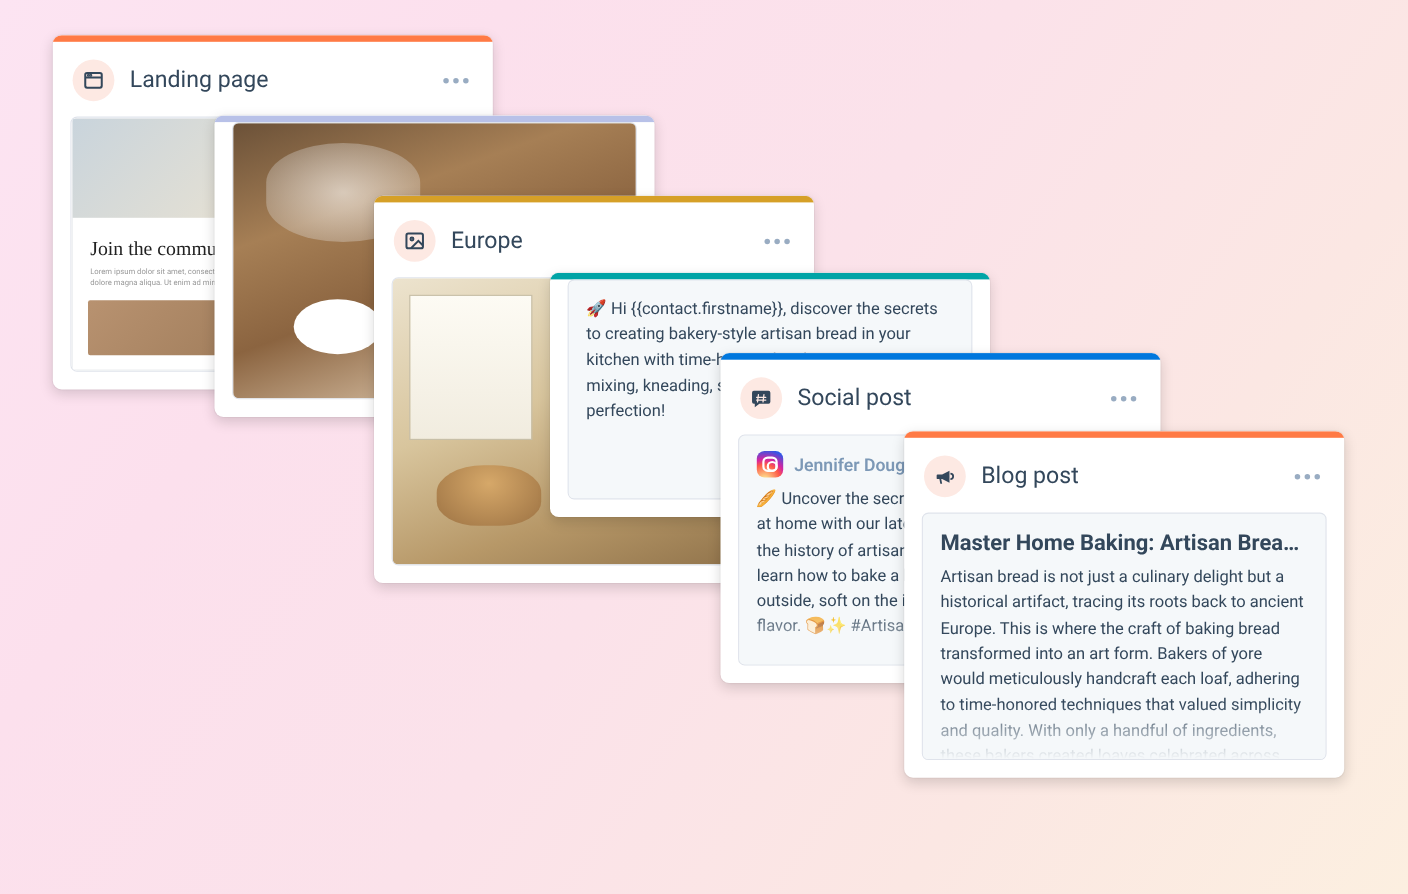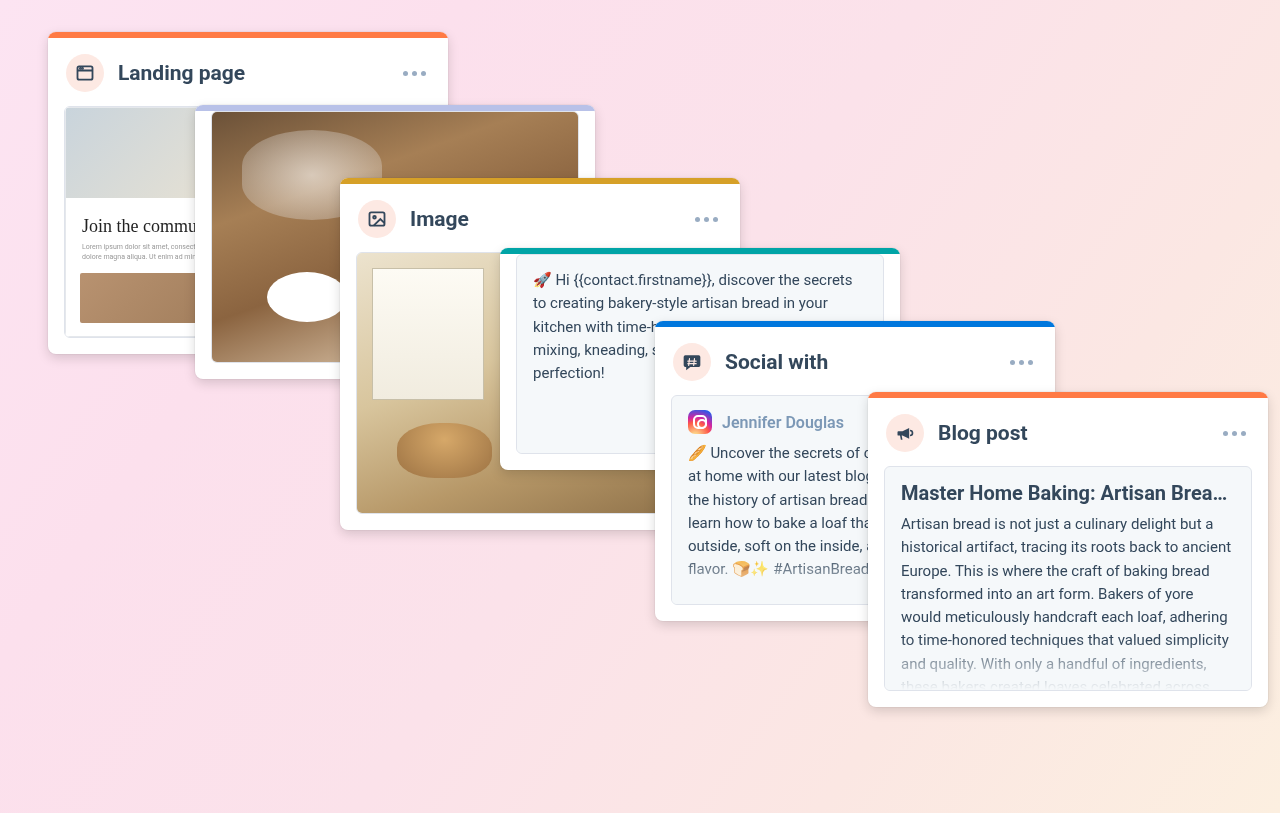--- a/index.html
+++ b/index.html
@@ -31,21 +31,21 @@
     border-radius: 50%;
     background: #fde9e3;
     display: flex;
     align-items: center;
     justify-content: center;
     flex-shrink: 0;
     color: #33475b;
   }
   .card-title {
     font-size: 21px;
-    font-weight: 700;
+    font-weight: 400;
     color: #33475b;
     flex: 1;
   }
   .dots {
     display: flex;
     gap: 4px;
     padding: 4px;
     cursor: pointer;
   }
   .dots span {
@@ -119,21 +119,21 @@
     overflow:hidden;
     text-overflow: ellipsis;
   }
 
   
   .c1 { left: 48px; top: 32px; z-index:1; }
   .c2 { left: 195px; top: 105px; z-index:2; }
   .c3 { left: 340px; top: 178px; z-index:3; }
   .c4 { left: 500px; top: 248px; z-index:4; }
   .c5 { left: 655px; top: 321px; z-index:5; }
-  .c6 { left: 868px; top: 392px; z-index:6; }
+  .c6 { left: 822px; top: 392px; z-index:6; }
 
   
   .mock-landing {
     height: 230px;
     background: #fff;
     border:1px solid #e5e8ec;
     display:flex;
     flex-direction:column;
   }
   .mock-landing .hero {
@@ -250,21 +250,21 @@
 <div class="card c3">
   <div class="stripe" style="background:#d6a027"></div>
   <div class="card-header">
     <div class="icon-circle">
       <svg width="20" height="20" viewBox="0 0 24 24" fill="none" stroke="currentColor" stroke-width="2.2">
           <rect x="3" y="4" width="18" height="16" rx="2"></rect>
           <circle cx="9" cy="10" r="1.6"></circle>
           <path d="M21 17l-5-5-8 8"></path>
         </svg>
     </div>
-    <div class="card-title">Image</div>
+    <div class="card-title">Europe</div>
     <div class="dots">
         <span></span>
         <span></span>
         <span></span>
       </div>
   </div>
   <div class="card-body">
     <div class="content-box img-box">
       <div class="mock-image"></div>
     </div>
@@ -282,21 +282,21 @@
 
 <div class="card c5">
   <div class="stripe" style="background:#0077dd"></div>
   <div class="card-header">
     <div class="icon-circle">
       <svg width="20" height="20" viewBox="0 0 24 24" fill="currentColor">
           <path d="M4 4h16a2 2 0 0 1 2 2v10a2 2 0 0 1-2 2H10l-5 4v-4H4a2 2 0 0 1-2-2V6a2 2 0 0 1 2-2z"></path>
           <path d="M9 8l-1 8M15 8l-1 8M7 11h10M7 14h10" stroke="#fde9e3" stroke-width="1.4" stroke-linecap="round"></path>
         </svg>
     </div>
-    <div class="card-title">Social with</div>
+    <div class="card-title">Social post</div>
     <div class="dots">
         <span></span>
         <span></span>
         <span></span>
       </div>
   </div>
   <div class="card-body">
     <div class="content-box fade-bottom" style="height:210px;">
       <div class="social-head">
         <div class="ig-badge"></div>

